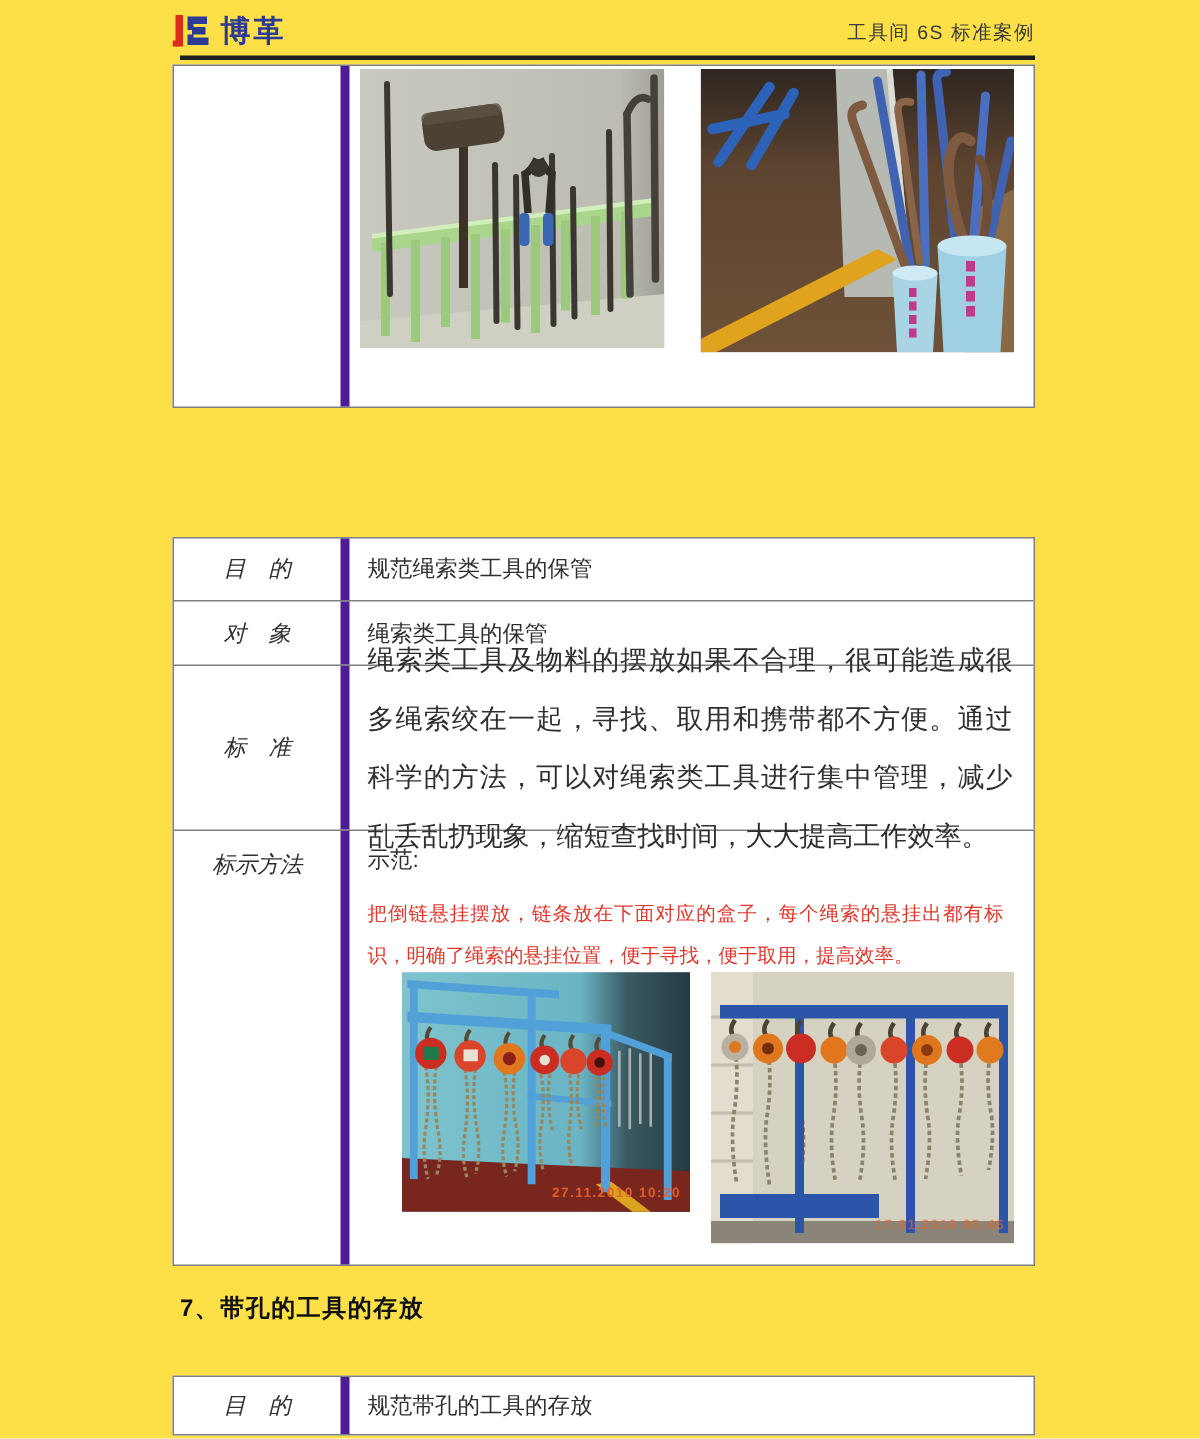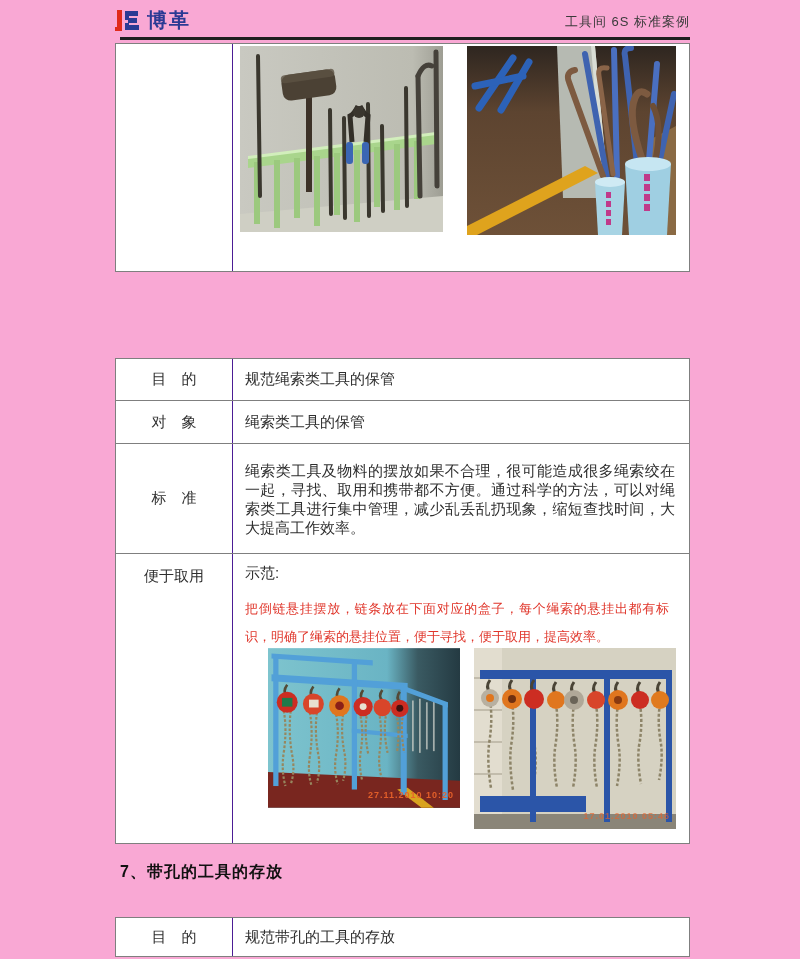--- a/index.html
+++ b/index.html
@@ -1,37 +1,37 @@
 <!DOCTYPE html>
 <html><head>
 <meta charset="utf-8">
 <style>
   * { margin:0; padding:0; box-sizing:border-box; }
   html,body { background:#ffffff; }
   body { font-family:"Liberation Sans","DejaVu Sans",sans-serif; color:#333; }
-  .page { position:relative; width:800px; height:959px; background:#f9a8d4; overflow:hidden; }
+  .page { position:relative; width:800px; height:959px; background:#fde047; overflow:hidden; }
 
   
   .logo { position:absolute; left:115px; top:5px; height:30px; display:flex; align-items:center; }
   .logo-icon { width:27px; height:27px; margin-right:5px; }
   .logo-text { font-size:20px; font-weight:bold; color:#2b3a94; letter-spacing:2px; }
   .header-title { position:absolute; top:13px; right:110px; font-size:13px; color:#3a3a3a; letter-spacing:1px; }
   .header-rule { position:absolute; left:120px; top:37px; width:570px; height:3px; background:#1f1f1f; }
 
   
   .doc-table { position:absolute; left:115px; width:575px; border:1px solid #7f7f7f; background:#fff; }
   .t-row { display:flex; border-bottom:1px solid #7f7f7f; }
   .t-row:last-child { border-bottom:none; }
-  .t-label { width:117px; flex:0 0 117px; border-right:1px solid #4c1d95;
+  .t-label { width:117px; flex:0 0 117px; border-right:6px solid #4c1d95;
              display:flex; align-items:center; justify-content:center;
-             font-size:15px; color:#2f2f2f; }
+             font-size:15px; color:#2f2f2f;font-style:italic; }
   .t-value { flex:1; display:flex; align-items:center; padding:6px 14px 6px 12px;
              font-size:15px; color:#2f2f2f; }
   .t-label.top { align-items:flex-start; padding-top:13px; }
-  .standard-text { font-size:15px; line-height:19px; text-align:justify; }
+  .standard-text { font-size:18px; line-height:39px; text-align:justify; }
 
   
   .sec-heading { position:absolute; left:120px; font-size:16px; font-weight:bold; color:#111; letter-spacing:1px; }
 
   
   .photo { position:absolute; overflow:hidden; }
   .photo svg { display:block; width:100%; height:100%; }
   .stamp { position:absolute; right:6px; bottom:8px; font-size:9px; font-weight:bold;
            color:#e8622a; letter-spacing:1px; opacity:.95; white-space:nowrap; }
   .stamp.dim { opacity:.65; }
@@ -187,21 +187,21 @@
       <div class="t-label">对　象</div>
       <div class="t-value">绳索类工具的保管</div>
     </div>
     <div class="t-row" style="height:110px;">
       <div class="t-label">标　准</div>
       <div class="t-value">
         <div class="standard-text">绳索类工具及物料的摆放如果不合理，很可能造成很多绳索绞在一起，寻找、取用和携带都不方便。通过科学的方法，可以对绳索类工具进行集中管理，减少乱丢乱扔现象，缩短查找时间，大大提高工作效率。</div>
       </div>
     </div>
     <div class="t-row" style="height:289px;">
-      <div class="t-label top">便于取用</div>
+      <div class="t-label top">标示方法</div>
       <div class="t-value marking-cell">
         <div class="demo-label">示范:</div>
         <div class="red-note">把倒链悬挂摆放，链条放在下面对应的盒子，每个绳索的悬挂出都有标识，明确了绳索的悬挂位置，便于寻找，便于取用，提高效率。</div>
 
         <div class="photo" style="left:7px; top:94px; width:220px; height:160px;padding-left:28px;">
           <svg viewBox="0 0 220 183">
             <defs>
               <linearGradient id="wall3" x1="0" y1="0" x2="1" y2="0">
                 <stop offset="0" stop-color="#7ec4ce"></stop>
                   <stop offset="0.62" stop-color="#6ab4c4"></stop>

